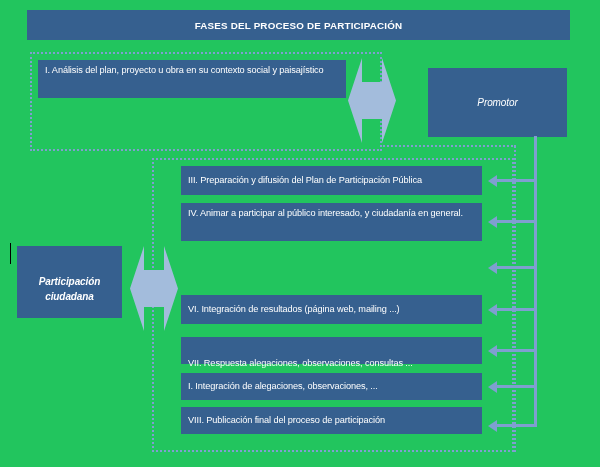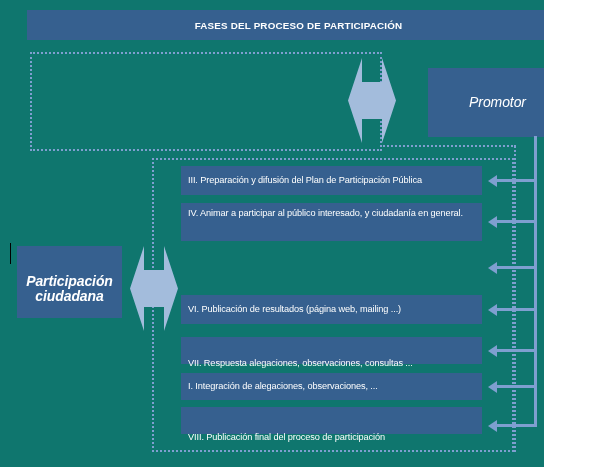--- a/index.html
+++ b/index.html
@@ -6,23 +6,23 @@
   html, body {
     margin: 0;
     padding: 0;
     background: #ffffff;
   }
   body {
     font-family: "Liberation Sans", sans-serif;
   }
   #diagram {
     position: relative;
-    width: 544px;
+    width: 600px;
     height: 467px;
-    background: #0f766e;
+    background: #22c55e;
     overflow: hidden;
   }
   
   .box {
     position: absolute;
     background: #36608f;
     color: #ffffff;
     box-sizing: border-box;
     font-size: 9.2px;
     line-height: 13.5px;
@@ -75,33 +75,33 @@
   #box-iii .txt { padding-top: 8px; }
   #box-iv   { left: 181px; top: 203px; width: 301px; height: 38px; }
   #box-v    { left: 181px; top: 249px; width: 301px; height: 38px; }
   #box-vi   { left: 181px; top: 295px; width: 301px; height: 29px; }
   #box-vi .txt { padding-top: 8px; }
   #box-vii  { left: 181px; top: 337px; width: 301px; height: 27px; }
   #box-vii .txt { padding-top: 20px; }
   #box-i2   { left: 181px; top: 373px; width: 301px; height: 27px; }
   #box-i2 .txt { padding-top: 7px; }
   #box-viii { left: 181px; top: 407px; width: 301px; height: 27px; }
-  #box-viii .txt { padding-top: 24px; }
+  #box-viii .txt { padding-top: 7px; }
   
   #box-promotor {
     left: 428px;
     top: 68px;
     width: 139px;
     height: 69px;
   }
   #box-promotor .txt,
   #box-participacion .txt {
     font-style: italic;
     text-align: center;
-    font-size: 14px;
+    font-size: 10px;
     line-height: 15px;
   }
   #box-promotor .txt { padding-top: 27px; }
   #box-participacion {
     left: 17px;
     top: 246px;
     width: 105px;
     height: 72px;
   }
   #box-participacion .txt { padding-top: 28px; font-weight: bold; }
@@ -170,29 +170,32 @@
 <div id="diagram">
 
   <div class="box" id="title-bar">
     <span class="txt">FASES DEL PROCESO DE PARTICIPACIÓN</span>
   </div>
 
   <div class="dashed-region" id="region-preparacion"></div>
 
   <div class="dashed-region" id="region-proceso"></div>
 
+  <div class="box" id="box-i">
+    <span class="txt">I. Análisis del plan, proyecto u obra en su contexto social y paisajístico</span>
+  </div>
 
   <div class="box" id="box-iv">
     <span class="txt">IV. Animar a participar al público interesado, y ciudadanía en general.</span>
   </div>
   <div class="box" id="box-iii">
     <span class="txt">III. Preparación y difusión del Plan de Participación Pública</span>
   </div>
   <div class="box" id="box-vi">
-    <span class="txt">VI. Publicación de resultados (página web, mailing ...)</span>
+    <span class="txt">VI. Integración de resultados (página web, mailing ...)</span>
   </div>
   <div class="box" id="box-vii">
     <span class="txt">VII. Respuesta alegaciones, observaciones, consultas ...</span>
   </div>
   <div class="box" id="box-i2">
     <span class="txt">I. Integración de alegaciones, observaciones, ...</span>
   </div>
   <div class="box" id="box-viii">
     <span class="txt">VIII. Publicación final del proceso de participación</span>
   </div>

